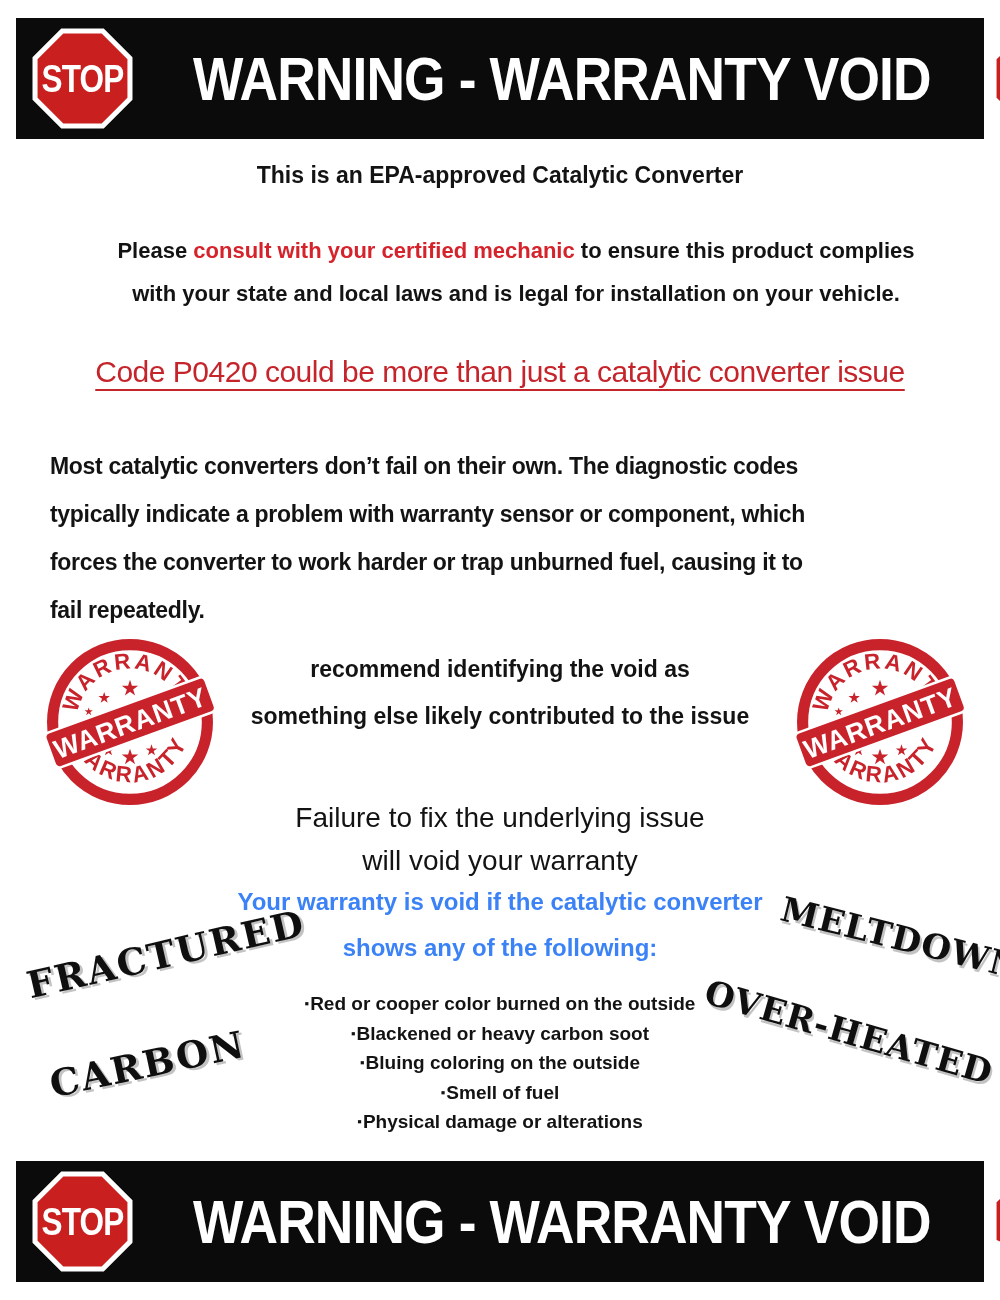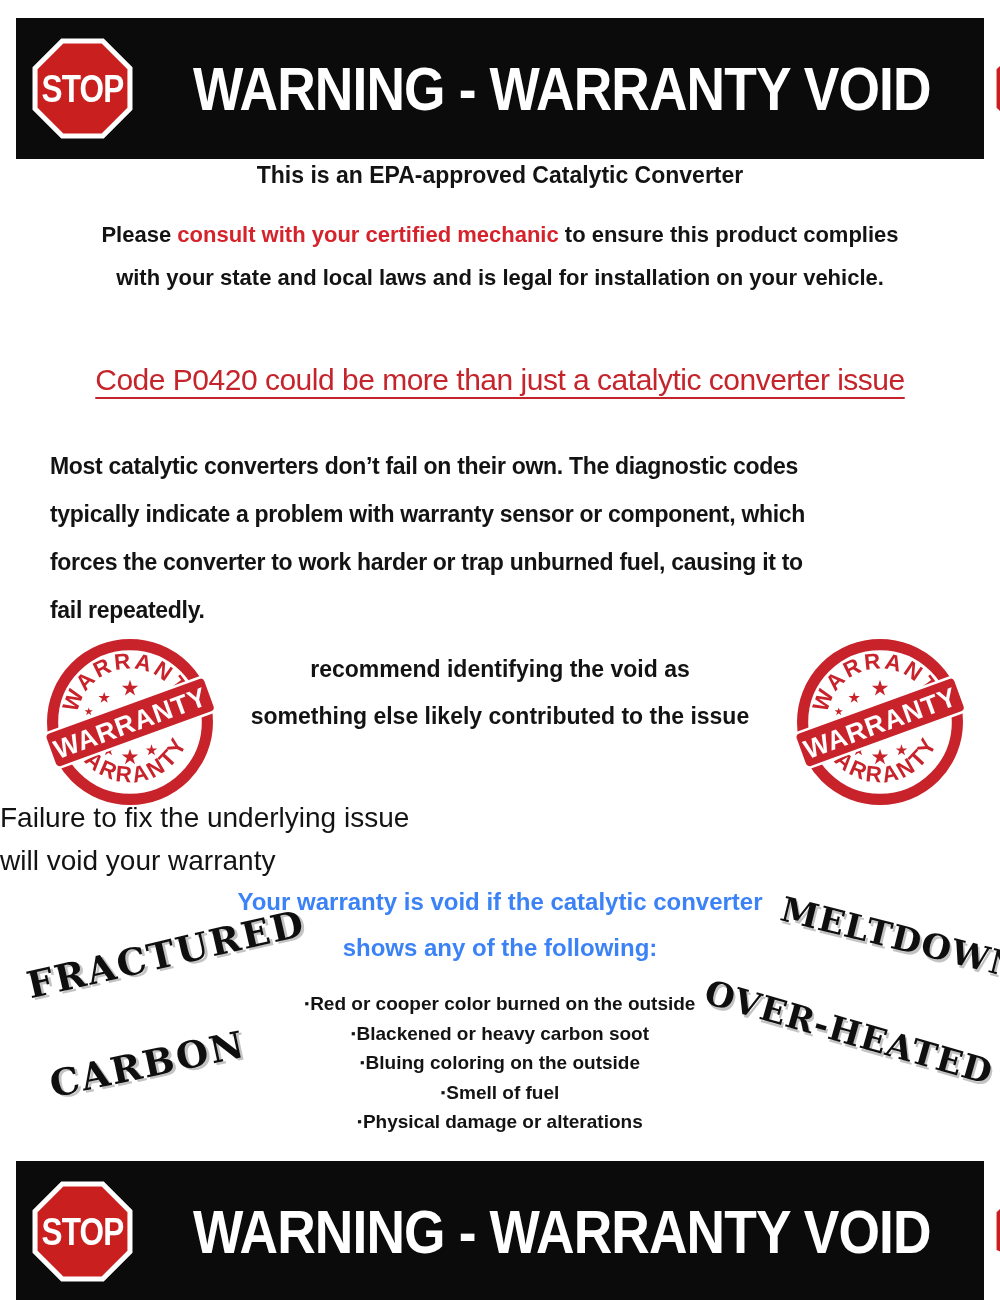--- a/index.html
+++ b/index.html
@@ -4,21 +4,21 @@
 <style>
   html,body { margin:0; padding:0; background:#ffffff; }
   .page {
     position:relative; width:1000px; height:1300px; margin:0 auto;
     background:#ffffff; overflow:hidden;
     font-family:"Liberation Sans", sans-serif; color:#131313;
   }
 
   
   .banner {
-    position:absolute; left:16px; width:968px; height:141px;
+    position:absolute; left:16px; width:968px; height:121px;
     background:#0b0b0b; display:flex; align-items:center;
     justify-content:space-between; padding:0 16px; box-sizing:border-box;
   }
   .banner-top { top:18px; }
   .banner-bottom { top:1161px; }
   .banner-title {
     margin:0; color:#ffffff; font-size:62px; font-weight:700;
     letter-spacing:-1px; white-space:nowrap; transform:scaleX(0.86);
     flex:1; text-align:center;
   }
@@ -29,44 +29,44 @@
     fill:#ffffff; font-size:39px; font-weight:700; letter-spacing:-1px;
     font-family:"Liberation Sans", sans-serif;
   }
 
   
   .intro-heading {
     position:absolute; top:162px; left:0; right:0; margin:0;
     text-align:center; font-size:23px; font-weight:700;
   }
   .consult {
-    position:absolute; top:213px; left:100px; width:800px; margin:0;
+    position:absolute; top:213px; left:100px; width:800px; margin:16px;
     text-align:center; font-size:22px; font-weight:700; line-height:43px;
   }
   .red-highlight { color:#d6232b; }
   .code-heading {
-    position:absolute; top:355px; left:0; right:0; margin:8px; text-align:center;
+    position:absolute; top:355px; left:0; right:0; margin:0; text-align:center;
     font-size:30px; font-weight:400; letter-spacing:-0.5px; color:#c5242b;
   }
   .code-heading span {
     text-decoration:underline; text-decoration-thickness:2px;
     text-underline-offset:7px;
   }
   .diag {
     position:absolute; top:442px; left:50px; width:900px;
     text-align:left; font-size:23px; font-weight:700;
     line-height:48px; letter-spacing:-0.3px;
   }
   .recommendation {
     position:absolute; top:646px; left:230px; width:540px;
     text-align:center; font-size:23px; font-weight:700; line-height:47px;
   }
   .failure {
     position:absolute; top:796px; left:0; right:0;
-    font-size:28px; font-weight:400; line-height:43px;
+    text-align:center; font-size:28px; font-weight:400; line-height:43px;
   }
   .void-heading {
     position:absolute; top:879px; left:0; right:0;
     text-align:center; font-size:24px; font-weight:700;
     line-height:46px; color:#3b82f6;
   }
   .void-list {
     position:absolute; top:973px; left:0; right:0; margin:16px; padding:0;
     list-style:none; text-align:center; font-size:19px; font-weight:700;
     line-height:29.6px;

